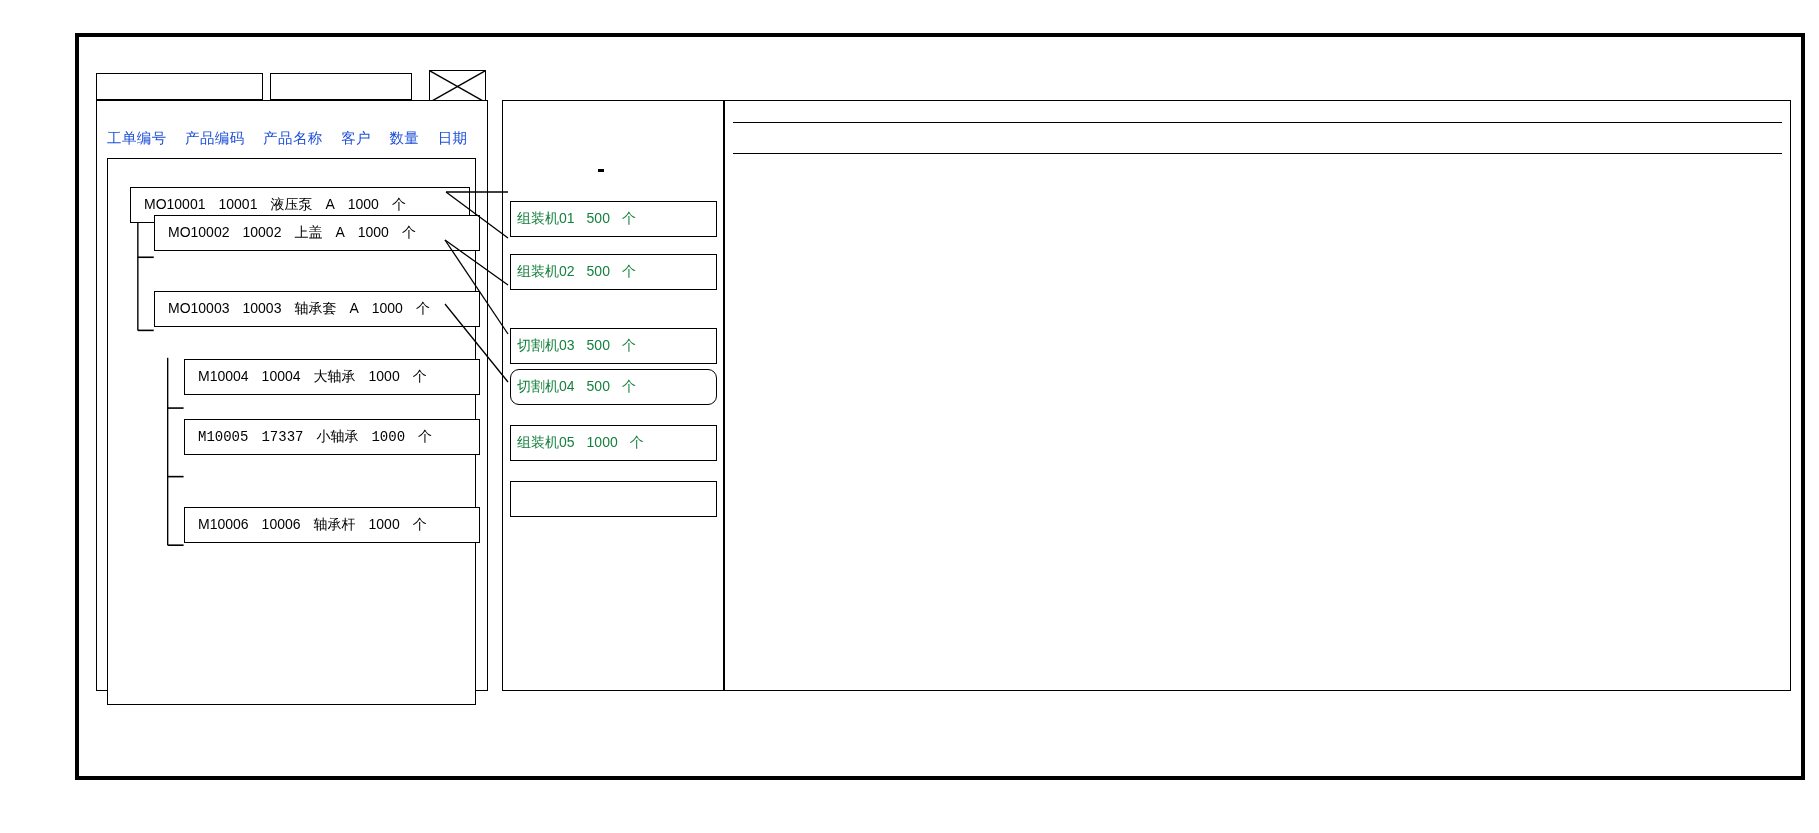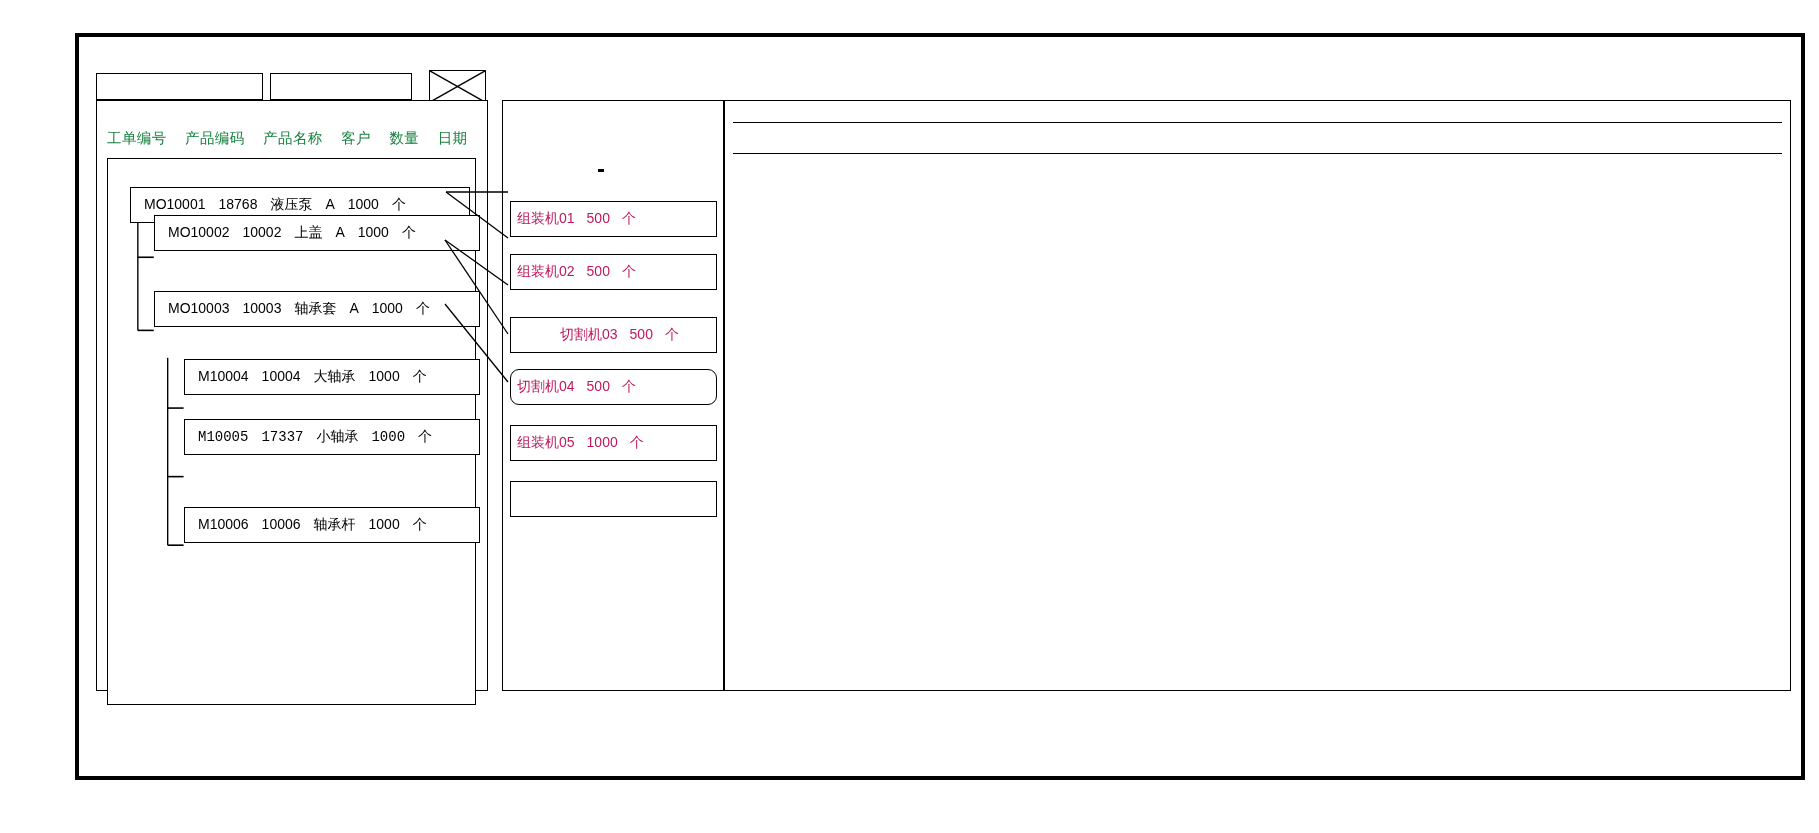--- a/index.html
+++ b/index.html
@@ -76,21 +76,21 @@
   #panel-right  { left: 645px;  top: 63px; width: 1067px; height: 591px; }
 
   
   .col-headers {
     position: absolute;
     left: 10px;
     top: 28px;
     font-size: 14.5px;
     letter-spacing: 0.4px;
     white-space: nowrap;
-    color: #15803d;
+    color: #1d4ed8;
   }
   .col-headers span { margin-right: 14px; }
   .col-headers span:last-child { margin-right: 0; }
 
   .tree-box {
     position: absolute;
     left: 10px;
     top: 57px;
     width: 369px;
     height: 547px;
@@ -128,21 +128,21 @@
   
   .res-card {
     position: absolute;
     left: 7px;
     width: 207px;
     height: 36px;
     border: 1.4px solid #000000;
     box-sizing: border-box;
     background: #ffffff;
     font-size: 14px;
-    color: #be185d;
+    color: #15803d;
     display: flex;
     align-items: center;
     white-space: nowrap;
     overflow: hidden;
   }
   .res-card .inner { padding-left: 6px; display: flex; align-items: baseline; }
   .res-card .rc { margin-right: 12px; }
   .res-card .rc:last-child { margin-right: 0; }
   .mid-tick {
     position: absolute;
@@ -227,21 +227,21 @@
           <path d="M 60 174 L 60 338" stroke="#000" stroke-width="1.4" fill="none"></path>
 
           <path d="M 60 218 L 76 218" stroke="#000" stroke-width="1.4" fill="none"></path>
           <path d="M 60 278 L 76 278" stroke="#000" stroke-width="1.4" fill="none"></path>
           <path d="M 60 338 L 76 338" stroke="#000" stroke-width="1.4" fill="none"></path>
         </svg>
 
         <div class="tree-node" style="left:22px; top:28px; width:340px; height:36px;">
           <span class="cells">
             <span class="c">MO10001</span>
-            <span class="c">18768</span>
+            <span class="c">10001</span>
             <span class="c">液压泵</span>
             <span class="c">A</span>
             <span class="c">1000</span>
             <span class="c">个</span>
           </span>
         </div>
 
         <div class="tree-node" style="left:46px; top:56px; width:326px; height:36px;align-items:center;">
           <span class="cells">
             <span class="c">MO10002</span>
@@ -310,21 +310,21 @@
       </div>
 
       <div class="res-card" style="top:153px;">
         <span class="inner">
           <span class="rc">组装机02</span>
           <span class="rc">500</span>
           <span class="rc">个</span>
         </span>
       </div>
 
-      <div class="res-card" style="top:216px;padding-left:43px;">
+      <div class="res-card" style="top:227px;">
         <span class="inner">
           <span class="rc">切割机03</span>
           <span class="rc">500</span>
           <span class="rc">个</span>
         </span>
       </div>
 
       <div class="res-card" style="top:268px;border-radius:9px;">
         <span class="inner">
           <span class="rc">切割机04</span>

